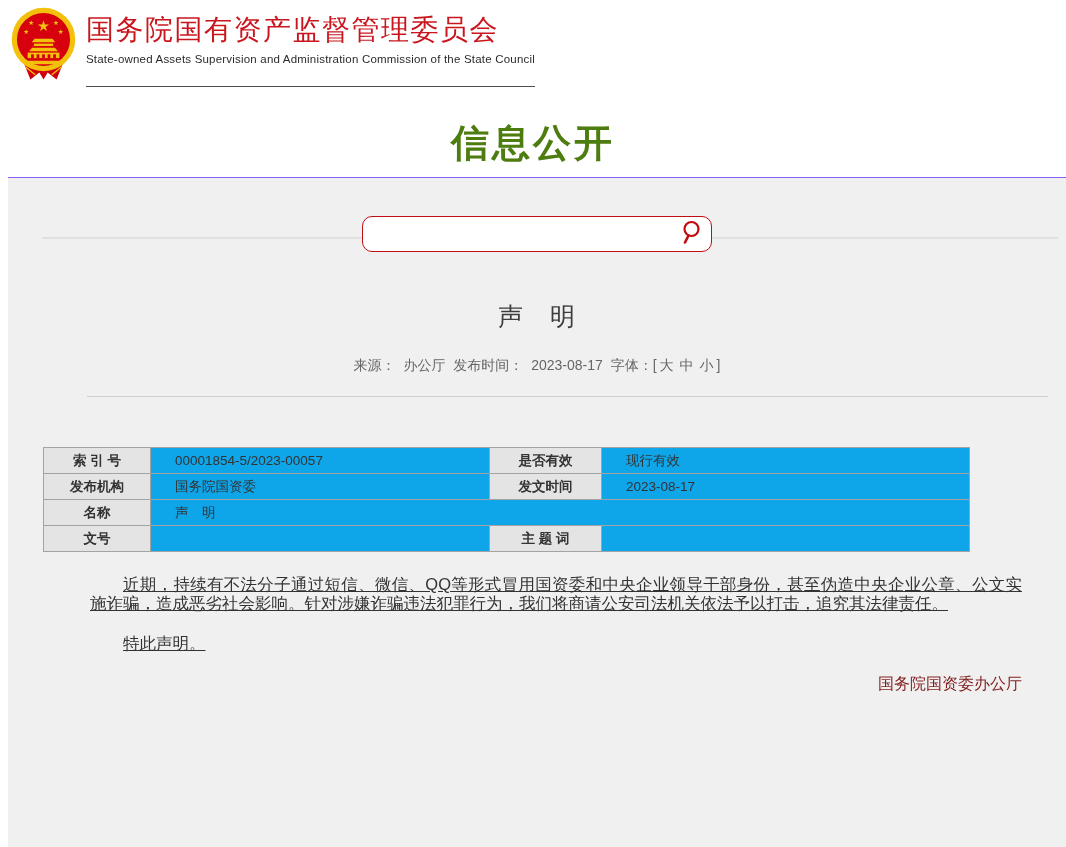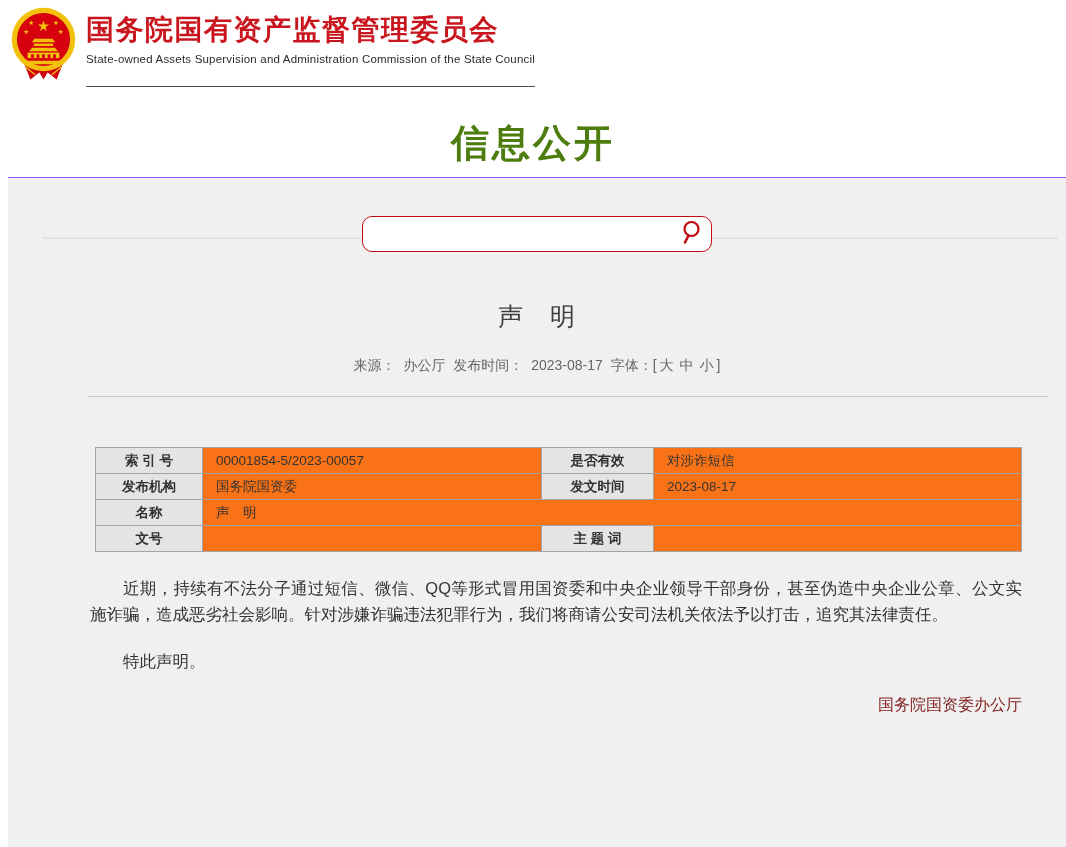--- a/index.html
+++ b/index.html
@@ -16,21 +16,21 @@
     padding: 6px 0 0 9px;
     display: flex;
     align-items: flex-start;
   }
   .emblem-wrap { width: 69px; height: 78px; flex: 0 0 auto; }
   .emblem-wrap svg { width: 100%; height: 100%; }
   .header-text { margin-left: 8px; padding-top: 9px; }
   .site-title {
     color: #c9161e;
     font-size: 28px;
-    font-weight: bold;
+    font-weight: normal;
     letter-spacing: 1.5px;
     line-height: 1.1;
   }
   .site-subtitle {
     color: #2b2b2b;
     font-size: 11.5px;
     margin-top: 7px;
     padding-bottom: 21px;
     border-bottom: 1px solid #4d4d4d;
     display: inline-block;
@@ -111,55 +111,56 @@
   .article-meta .m-value { margin-left: 4px; text-align: center; }
   .article-meta .font-opt { margin: 0 3px; cursor: pointer; }
   .meta-divider {
     height: 1px;
     background: #cfcecd;
     margin: 21px 18px 0 79px;
   }
   
   .info-table {
     border-collapse: collapse;
-    margin: 50px 0 0 87px;
+    margin: 50px 0 0 35px;
     width: 926px;
     table-layout: fixed;
   }
   .info-table td {
     border: 1px solid #a3a3a3;
     height: 26px;
     font-size: 13.5px;
     color: #333333;
     padding: 0;
   }
   .info-table td.t-label {
     background: #e5e4e4;
     font-weight: bold;
     text-align: center;
   }
   .info-table td.t-value {
-    background: #f97316;
-    padding-left: 13px;
+    background: #0ea5e9;
+    padding-left: 24px;
   }
   .col-l1 { width: 107px; }
   .col-v1 { width: 339px; }
   .col-l2 { width: 112px; }
   .col-v2 { width: 368px; }
   
   .article-body {
     margin: 23px 44px 0 82px;
     color: #333333;
     font-size: 16.5px;
   }
   .article-body p {
     text-indent: 2em;
-    line-height: 26px;
+    line-height: 19px;
     text-align: justify;
     margin-bottom: 21px;
+    text-decoration: underline;
   }
   .signature {
     text-align: right;
     margin-top: 16px;
     font-size: 16px;
     color: #7f1d1d;
   }
 </style>
 </head>
 <body>
@@ -230,21 +231,21 @@
       <col class="col-l1">
         <col class="col-v1">
         <col class="col-l2">
         <col class="col-v2">
     </colgroup>
     <tbody>
       <tr>
         <td class="t-label">索 引 号</td>
         <td class="t-value">00001854-5/2023-00057</td>
         <td class="t-label">是否有效</td>
-        <td class="t-value">对涉诈短信</td>
+        <td class="t-value">现行有效</td>
       </tr>
       <tr>
         <td class="t-label">发布机构</td>
         <td class="t-value">国务院国资委</td>
         <td class="t-label">发文时间</td>
         <td class="t-value">2023-08-17</td>
       </tr>
       <tr>
         <td class="t-label">名称</td>
         <td class="t-value" colspan="3">声　明</td>

